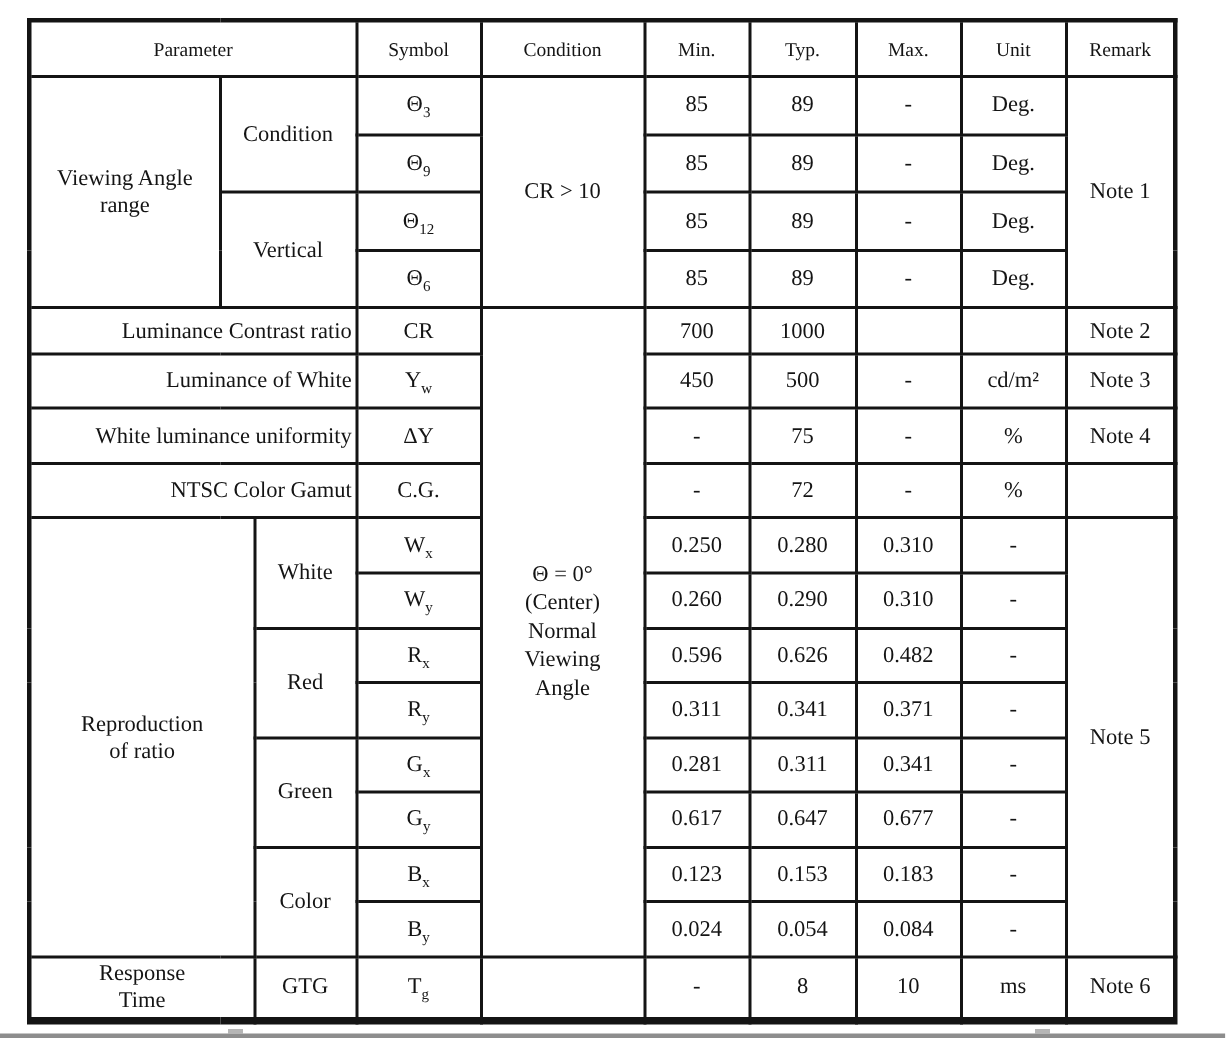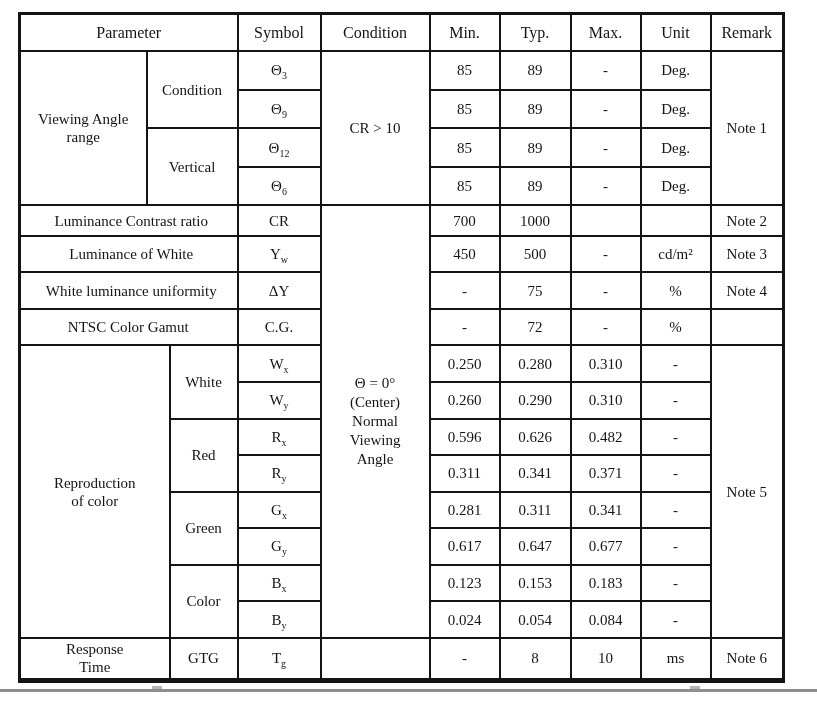--- a/index.html
+++ b/index.html
@@ -13,22 +13,22 @@
     width:763px; height:671px;
     border-collapse:collapse; table-layout:fixed;
     border:3px solid #141414; border-bottom-width:5px;
   }
   td, th {
     border:2px solid #141414;
     text-align:center; vertical-align:middle;
     font-weight:normal; font-size:15px; line-height:18px;
     padding:1px 2px; overflow:hidden;
   }
-  th { font-size:16px; }
-  .left { text-align:center; padding-left:7px; }
+  th { font-size:13px; }
+  .left { text-align:right; padding-left:7px; }
   .tight { padding-left:1px; }
   .pre { white-space:pre-line; }
   .cond-big { line-height:19px; }
   sub.ss { font-size:10px; line-height:0; }
   .rh-hdr { height:37px; }
   .rh-va  { height:38px; }
   .rh-cr  { height:30px; }
   .rh-std { height:36px; }
   .rh-col { height:36px; }
   .rh-rsp { height:42px;margin-top:36px; }
@@ -146,21 +146,21 @@
       <td><span>C.G.</span><sub class="ss"></sub></td>
       <td>-</td>
       <td>72</td>
       <td>-</td>
       <td>%</td>
       <td></td>
     </tr>
 
     <tr class="rh-col">
       <td colspan="2" rowspan="8" class="pre">Reproduction
-of color</td>
+of ratio</td>
       <td rowspan="2">White</td>
       <td><span>W</span><sub class="ss">x</sub></td>
       <td>0.250</td>
       <td>0.280</td>
       <td>0.310</td>
       <td>-</td>
       <td rowspan="8">Note 5</td>
     </tr>
     <tr class="rh-col">
       <td><span>W</span><sub class="ss">y</sub></td>

